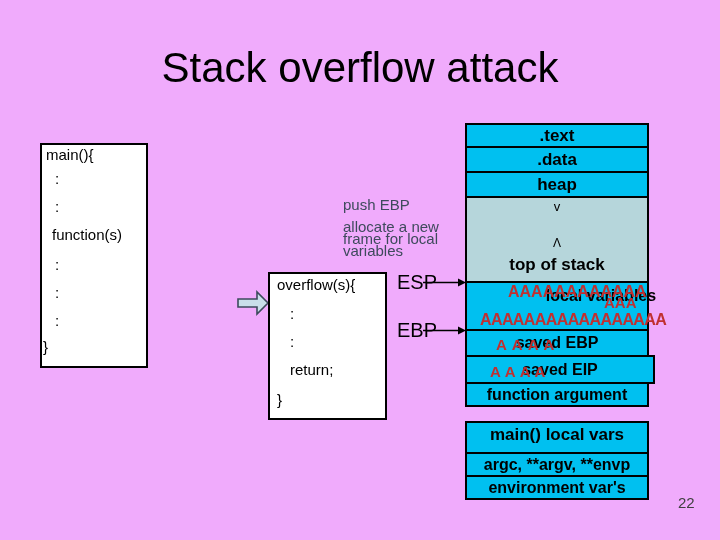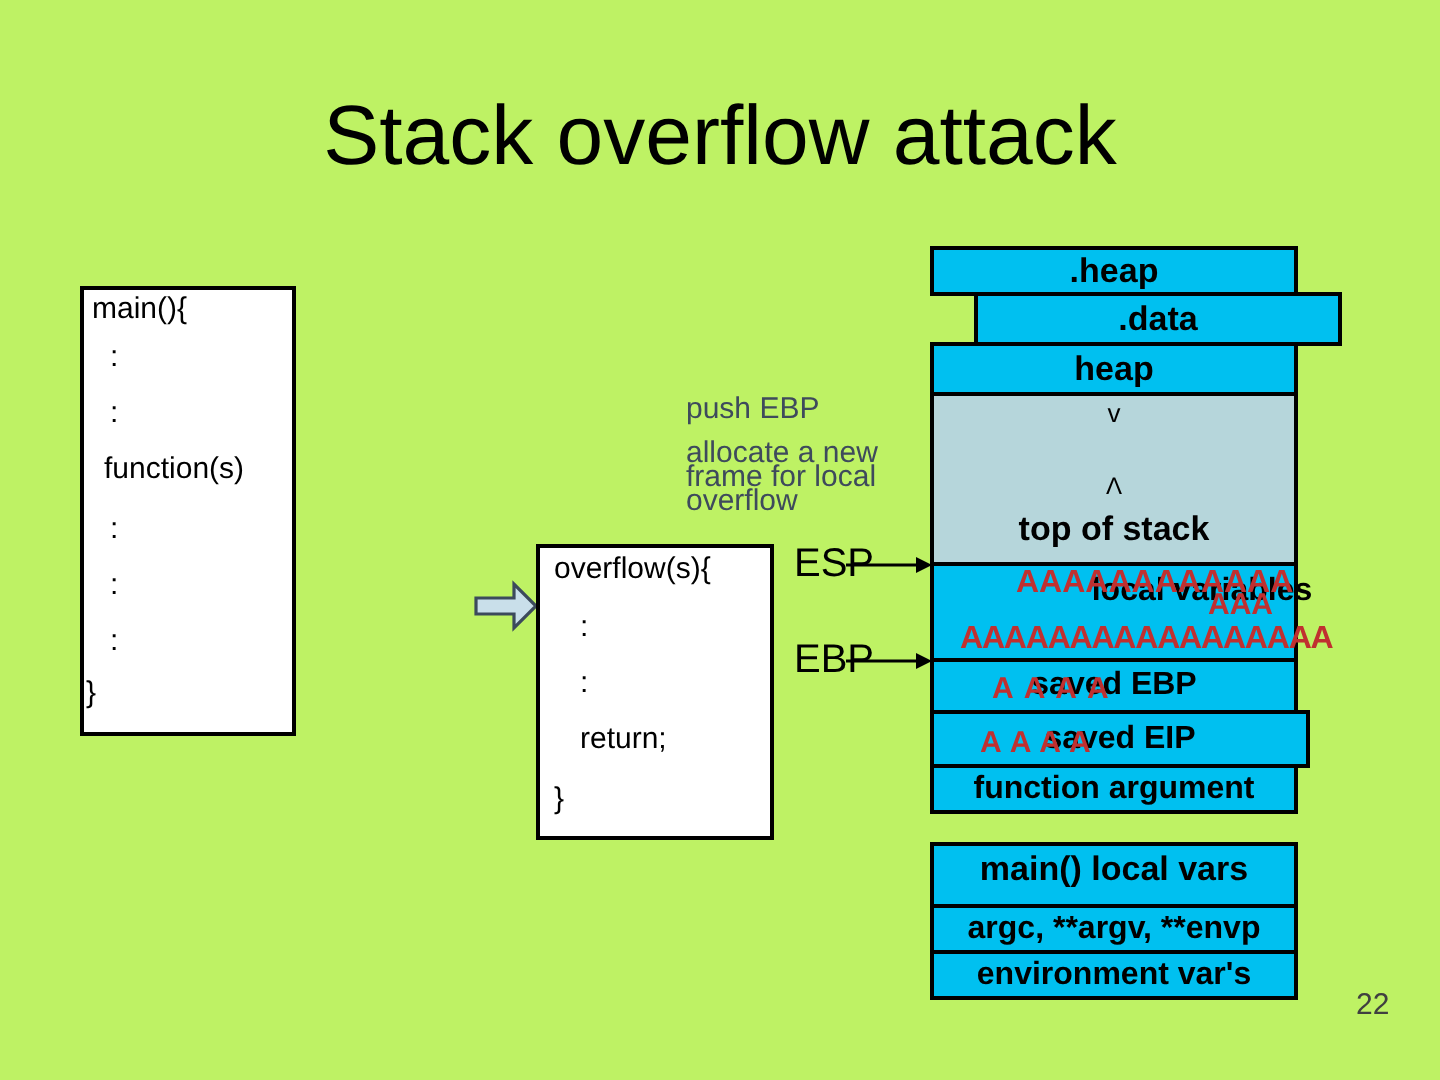--- a/index.html
+++ b/index.html
@@ -1,16 +1,16 @@
 <!DOCTYPE html>
 <html><head>
 <meta charset="utf-8">
 <style>
   html,body{margin:0;padding:0;background:#fff;}
-  #canvas{position:relative;width:720px;height:540px;background:#bef264;overflow:hidden;
+  #canvas{position:relative;width:720px;height:540px;background:#f0abfc;overflow:hidden;
           font-family:"Liberation Sans",sans-serif;color:#000;}
   .abs{position:absolute;}
   .title{left:0;right:0;top:44px;text-align:center;font-size:42px;font-weight:400;
          letter-spacing:0px;color:#000;}
   .codebox{border:2px solid #000;background:#fff;box-sizing:border-box;}
   .codeline{position:absolute;font-size:15px;line-height:17px;color:#000;white-space:pre;}
   .note{font-size:15px;line-height:12.5px;color:#3E4A5C;white-space:pre;text-align:center;}
   .reg{font-size:20px;color:#000;}
   .cell{position:absolute;left:465px;width:184px;border:2px solid #000;background:#00C0F0;
         box-sizing:border-box;text-align:center;font-weight:bold;color:#000;overflow:visible;}
@@ -35,21 +35,21 @@
   <div class="codeline" style="left:55px;top:198px;">:</div>
   <div class="codeline" style="left:52px;top:226px;">function(s)</div>
   <div class="codeline" style="left:55px;top:256px;">:</div>
   <div class="codeline" style="left:55px;top:284px;">:</div>
   <div class="codeline" style="left:55px;top:312px;">:</div>
   <div class="codeline" style="left:43px;top:338px;">}</div>
 
   <div class="abs note" style="left:343px;top:199px;">push EBP</div>
   <div class="abs note" style="left:343px;top:221px;">allocate a new</div>
   <div class="abs note" style="left:343px;top:233px;">frame for local</div>
-  <div class="abs note" style="left:343px;top:245px;">overflow</div>
+  <div class="abs note" style="left:343px;top:245px;">variables</div>
 
   <svg class="abs" style="left:237px;top:290px;" width="33" height="27" viewBox="0 0 33 27">
     <polygon points="1,9 20,9 20,2 31,13 20,24 20,17 1,17" fill="#C9DFEA" stroke="#3C4A5C" stroke-width="1.6"></polygon>
   </svg>
 
   <div class="abs codebox" style="left:268px;top:272px;width:119px;height:148px;"></div>
   <div class="codeline" style="left:277px;top:276px;">overflow(s){</div>
   <div class="codeline" style="left:290px;top:305px;">:</div>
   <div class="codeline" style="left:290px;top:333px;">:</div>
   <div class="codeline" style="left:290px;top:361px;">return;</div>
@@ -60,22 +60,22 @@
     <line x1="0" y1="5.5" x2="36" y2="5.5" stroke="#000" stroke-width="1.6"></line>
     <polygon points="35,1.5 43,5.5 35,9.5" fill="#000"></polygon>
   </svg>
 
   <div class="abs reg" style="left:397px;top:319px;">EBP</div>
   <svg class="abs" style="left:423px;top:325px;" width="44" height="11" viewBox="0 0 44 11">
     <line x1="0" y1="5.5" x2="36" y2="5.5" stroke="#000" stroke-width="1.6"></line>
     <polygon points="35,1.5 43,5.5 35,9.5" fill="#000"></polygon>
   </svg>
 
-  <div class="cell seg" style="top:123px;height:25px;line-height:21px;">.heap</div>
-  <div class="cell seg" style="top:146px;height:27px;line-height:23px;margin-left:22px;">.data</div>
+  <div class="cell seg" style="top:123px;height:25px;line-height:21px;">.text</div>
+  <div class="cell seg" style="top:146px;height:27px;line-height:23px;">.data</div>
   <div class="cell seg" style="top:171px;height:27px;line-height:23px;">heap</div>
 
   <div class="cell pale" style="top:196px;height:87px;"></div>
   <div class="centered-label" style="top:199px;font-size:13px;font-weight:400;">v</div>
   <div class="centered-label" style="top:236px;font-size:12px;font-weight:400;">Λ</div>
   <div class="centered-label" style="top:255px;font-size:17px;">top of stack</div>
 
   <div class="cell frame" style="top:281px;height:50px;"></div>
   <div class="centered-label frame" style="top:287px;font-size:16px;margin-left:44px;">local variables</div>
 

